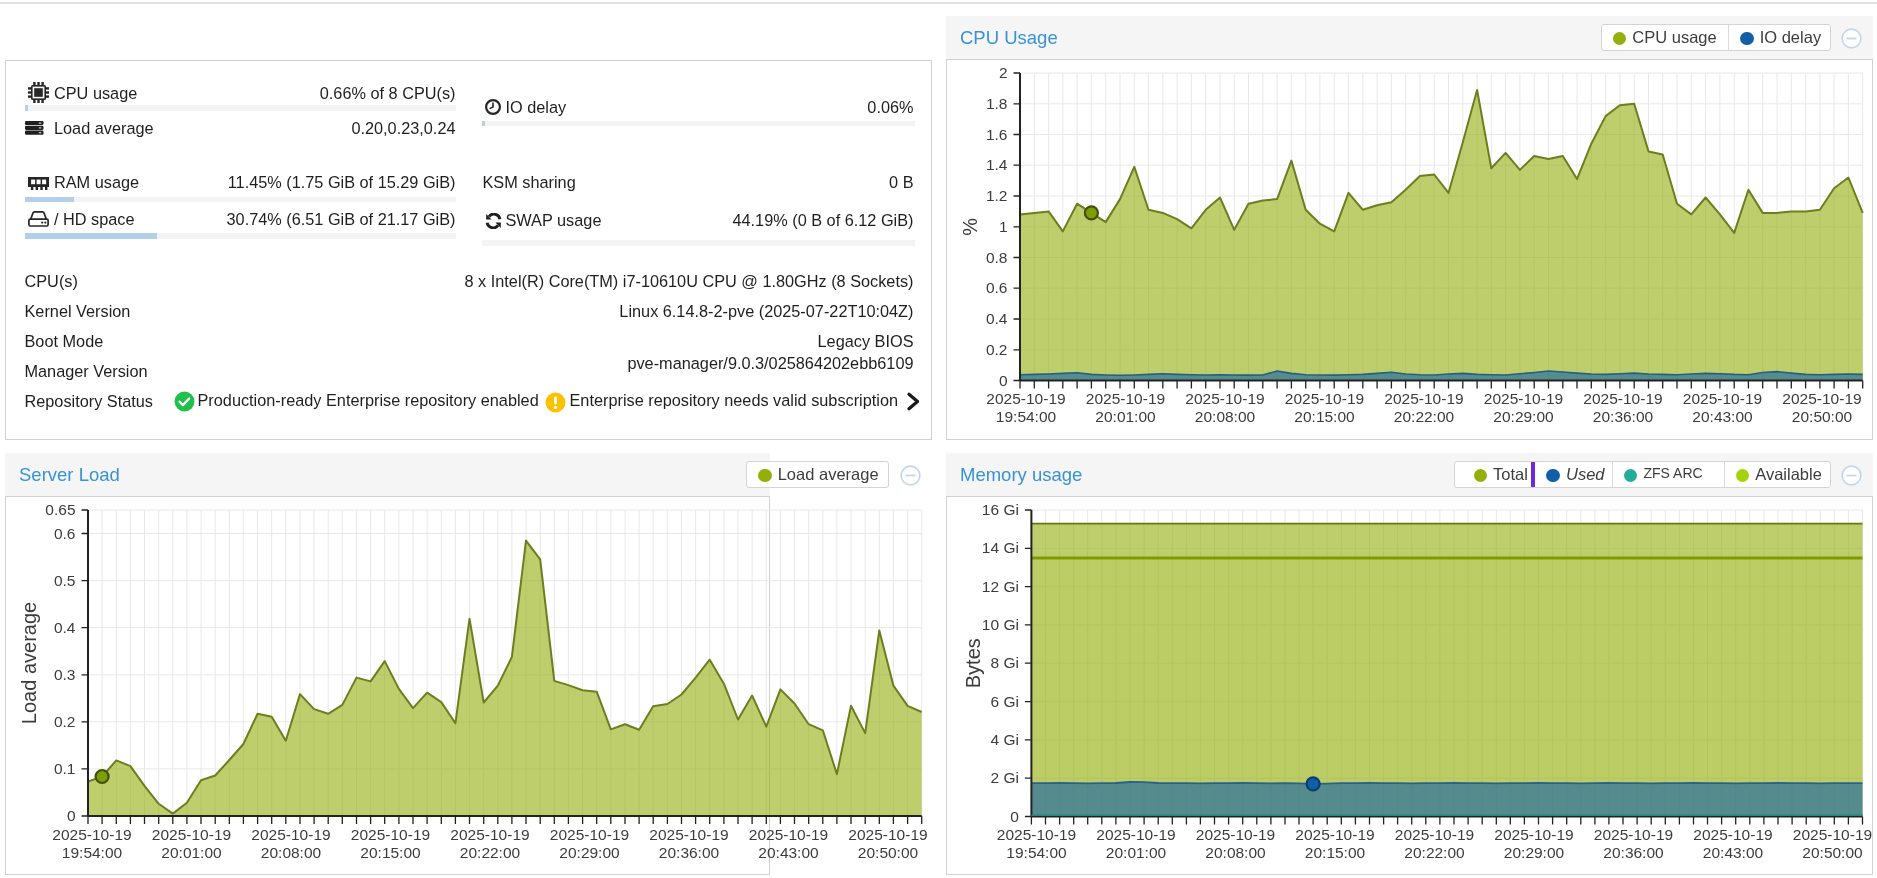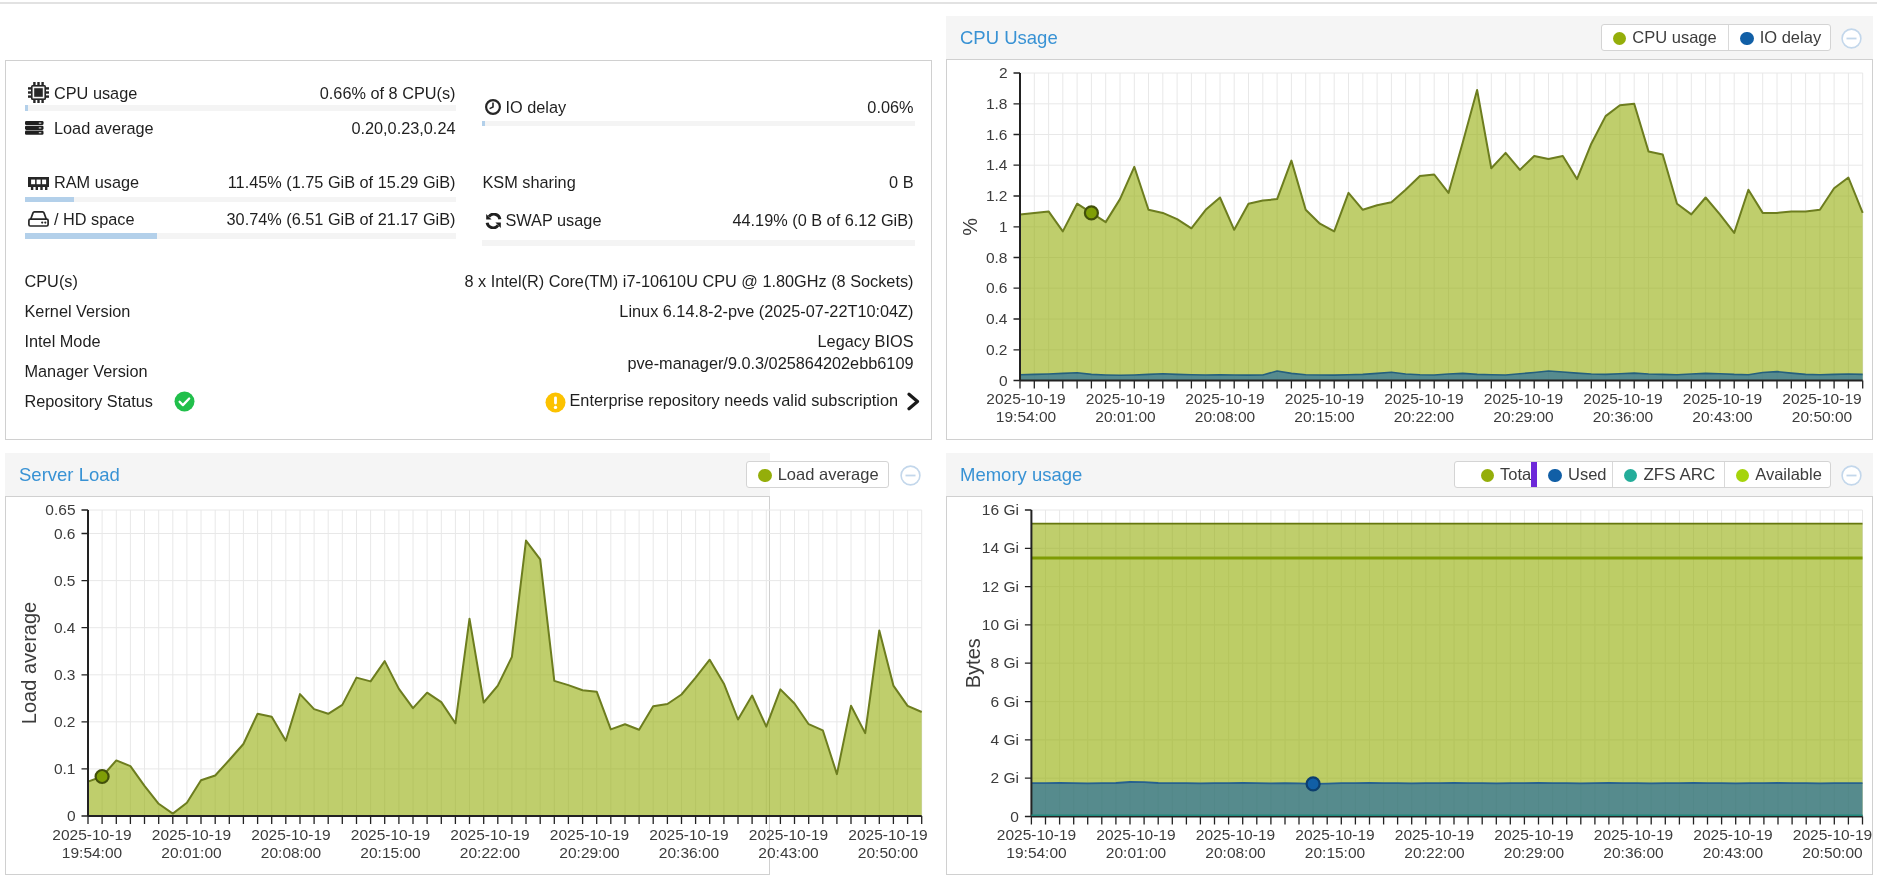--- a/index.html
+++ b/index.html
@@ -92,29 +92,30 @@
 <path d="M1.2 1.0v5.4h5.4z" fill="#1f1f1f"></path>
         <path d="M15.8 15v-5.4h-5.4z" fill="#1f1f1f"></path>
       </svg>
 <div class="ab t" style="left:499.5px;top:149px">SWAP usage</div>
 <div class="ab t v" style="right:17.5px;top:149px">44.19% (0 B of 6.12 GiB)</div>
 <div class="ab" style="left:475.5px;top:179px;width:433px;height:5.8px;background:#f4f4f4"></div>
 <div class="ab t" style="left:18.5px;top:209.5px">CPU(s)</div>
 <div class="ab t v" style="right:17.5px;top:209.5px">8 x Intel(R) Core(TM) i7-10610U CPU @ 1.80GHz (8 Sockets)</div>
 <div class="ab t" style="left:18.5px;top:239.60000000000002px">Kernel Version</div>
 <div class="ab t v" style="right:17.5px;top:239.60000000000002px">Linux 6.14.8-2-pve (2025-07-22T10:04Z)</div>
-<div class="ab t" style="left:18.5px;top:269.7px">Intel Mode</div>
+<div class="ab t" style="left:18.5px;top:269.7px">Boot Mode</div>
 <div class="ab t v" style="right:17.5px;top:269.7px">Legacy BIOS</div>
 <div class="ab t" style="left:18.5px;top:299.7px">Manager Version</div>
 <div class="ab t v" style="right:17.5px;top:292px">pve-manager/9.0.3/025864202ebb6109</div>
 <div class="ab t" style="left:18.5px;top:329.8px">Repository Status</div>
 <svg class="ab" style="left:168px;top:330px" width="21" height="21" viewBox="0 0 21 21">
 <circle cx="10.5" cy="10.5" r="10" fill="#21bf4b"></circle>
 <path d="M5.6 10.8l3.3 3.3 6.3-6.6" fill="none" stroke="#fff" stroke-width="2.3" stroke-linecap="round" stroke-linejoin="round"></path>
       </svg>
+<div class="ab t" style="left:191.5px;top:329.3px">Production-ready Enterprise repository enabled</div>
 <svg class="ab" style="left:539px;top:331px" width="21" height="21" viewBox="0 0 21 21">
 <circle cx="10.5" cy="10.5" r="10" fill="#fcc200"></circle>
 <rect x="9.1" y="4.4" width="2.8" height="8" rx="1.4" fill="#fff"></rect>
         <circle cx="10.5" cy="15.4" r="1.7" fill="#fff"></circle>
       </svg>
 <div class="ab t" style="left:563.5px;top:329.3px">Enterprise repository needs valid subscription</div>
 <svg class="ab" style="left:900px;top:331px" width="14" height="19" viewBox="0 0 14 19">
 <path d="M3 2.2 11.5 9.5 3 16.8" fill="none" stroke="#1a1a1a" stroke-width="3.2" stroke-linecap="round" stroke-linejoin="round"></path>
       </svg>
   </div>
@@ -236,31 +237,31 @@
 <text x="882" y="360.5" text-anchor="middle" font-size="15.5" fill="#3c3c3c">20:50:00</text>
 <text x="29.5" y="166" text-anchor="middle" font-size="20" fill="#3c3c3c" transform="rotate(-90 29.5 166)">Load average</text>
   </svg>
   </div>
 </div>
 
 <div class="panel" style="left:946px;top:453px;width:927px;height:422px">
   <div class="hd" style="height:43px">
       <div class="title" style="top:11px">Memory usage</div>
       <div class="ab" style="left:507.6px;top:8px;width:377.8px;height:27px;background:#fff;border:1px solid #d4d4d4;border-radius:3px">
-        <div style="position:absolute;left:15px;top:0;width:76.9px;height:100%;">
+        <div style="position:absolute;left:8px;top:0;width:76.9px;height:100%;">
           <span style="position:absolute;left:11px;top:6.5px;width:13.5px;height:13.5px;border-radius:50%;background:#94ae0a"></span>
           <span style="position:absolute;left:30.5px;top:3px;font-size:16.5px;color:#3d3d3d;white-space:nowrap">Total</span>
         </div>
-        <div style="position:absolute;left:76.9px;top:0;width:80.5px;height:100%;border-left:6px solid #6d28d9;">
+        <div style="position:absolute;left:76.9px;top:0;width:80.5px;height:100%;border-left:4px solid #6d28d9;font-style:italic;">
           <span style="position:absolute;left:11px;top:6.5px;width:13.5px;height:13.5px;border-radius:50%;background:#115fa6"></span>
           <span style="position:absolute;left:30.5px;top:3px;font-size:16.5px;color:#3d3d3d;white-space:nowrap">Used</span>
         </div>
         <div style="position:absolute;left:157.4px;top:0;width:111.7px;height:100%;border-left:1px solid #d9d9d9;">
           <span style="position:absolute;left:11px;top:6.5px;width:13.5px;height:13.5px;border-radius:50%;background:#24ad9a"></span>
-          <span style="position:absolute;left:30.5px;top:3px;font-size:17px;color:#3d3d3d;white-space:nowrap">ZFS ARC</span>
+          <span style="position:absolute;left:30.5px;top:3px;font-size:14px;color:#3d3d3d;white-space:nowrap">ZFS ARC</span>
         </div>
         <div style="position:absolute;left:269.1px;top:0;width:108.7px;height:100%;border-left:1px solid #d9d9d9;padding-left:33px;">
           <span style="position:absolute;left:11px;top:6.5px;width:13.5px;height:13.5px;border-radius:50%;background:#a5d40b"></span>
           <span style="position:absolute;left:30.5px;top:3px;font-size:16.5px;color:#3d3d3d;white-space:nowrap">Available</span>
         </div>
       </div>
       <svg class="ab" style="left:895.2px;top:12.199999999999989px" width="21" height="21" viewBox="0 0 21 21">
 <circle cx="10.5" cy="10.5" r="9.4" fill="#fff" stroke="#c3d7eb" stroke-width="1.6"></circle>
 <path d="M5.5 10.5h10" stroke="#c3d7eb" stroke-width="1.8"></path>
       </svg>

